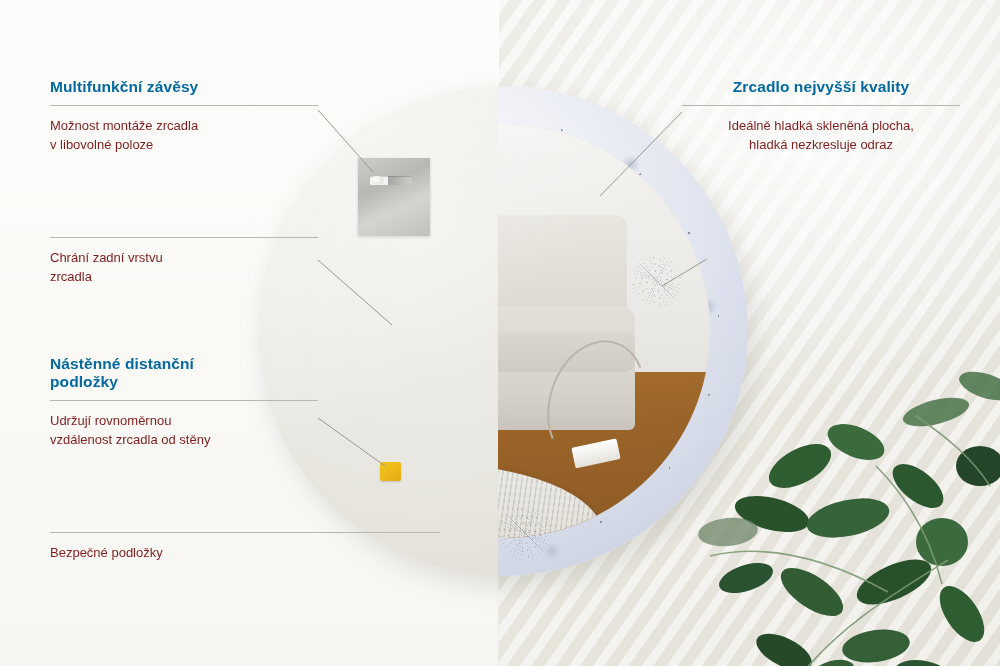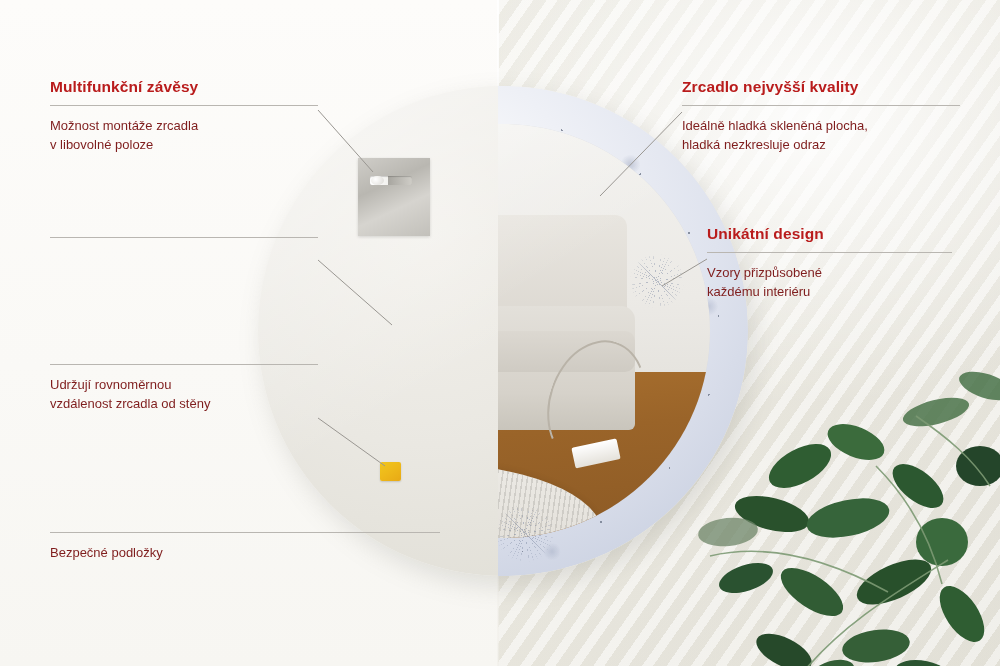--- a/index.html
+++ b/index.html
@@ -133,24 +133,24 @@
     background:radial-gradient(circle at 35% 35%,#ffffff,#dcdad5);}
   .pad{position:absolute;left:380px;top:462px;width:21px;height:19px;border-radius:2px;
     background:linear-gradient(145deg,#f0c61d 0%,#eeb91a 48%,#e8a915 100%);
     box-shadow:0 1px 2px rgba(0,0,0,.16);}
 
   
   .foliage{position:absolute;right:-10px;bottom:-10px;width:330px;height:330px;pointer-events:none;}
 
   
   .callout{position:absolute;}
-  .callout h3{margin:0;font-size:15.5px;font-weight:bold;color:#b91c1c;letter-spacing:.1px;}
+  .callout h3{margin:0;font-size:15.5px;font-weight:bold;color:#0369a1;letter-spacing:.1px;}
   .callout .rule{height:1px;background:#b9b6b1;margin:9px 0 10px 0;}
   .callout p{margin:0;font-size:13px;line-height:19px;color:#7f1d1d;}
-  .callout.right{text-align:left;}
+  .callout.right{text-align:center;}
 
   .c1{left:50px;top:78px;width:268px;}
   .c2{left:50px;top:228px;width:268px;}
   .c3{left:50px;top:355px;width:268px;}
   .c4{left:50px;top:523px;width:390px;}
   .r1{right:40px;top:78px;width:278px;}
   .r2{right:48px;top:225px;width:245px;}
 
   .lines{position:absolute;inset:0;width:1000px;height:666px;pointer-events:none;}
 </style>
@@ -250,23 +250,31 @@
     <h3>Multifunkční závěsy</h3>
     <div class="rule"></div>
     <p>
       <span>Možnost montáže zrcadla</span><br>
       <span>v libovolné poloze</span>
     </p>
   </div>
 
   <div class="callout c2">
     <div class="rule"></div>
+    <p>
+      <span>Chrání zadní vrstvu</span><br>
+      <span>zrcadla</span>
+    </p>
   </div>
 
   <div class="callout c3">
+    <h3>
+      <span>Nástěnné distanční</span><br>
+      <span>podložky</span>
+    </h3>
     <div class="rule"></div>
     <p>
       <span>Udržují rovnoměrnou</span><br>
       <span>vzdálenost zrcadla od stěny</span>
     </p>
   </div>
 
   <div class="callout c4">
     <div class="rule"></div>
     <p>
@@ -276,22 +284,14 @@
 
   <div class="callout right r1">
     <h3>Zrcadlo nejvyšší kvality</h3>
     <div class="rule"></div>
     <p>
       <span>Ideálně hladká skleněná plocha,</span><br>
       <span>hladká nezkresluje odraz</span>
     </p>
   </div>
 
-  <div class="callout right r2">
-    <h3>Unikátní design</h3>
-    <div class="rule"></div>
-    <p>
-      <span>Vzory přizpůsobené</span><br>
-      <span>každému interiéru</span>
-    </p>
-  </div>
 
 </div>
 
 </body></html>

